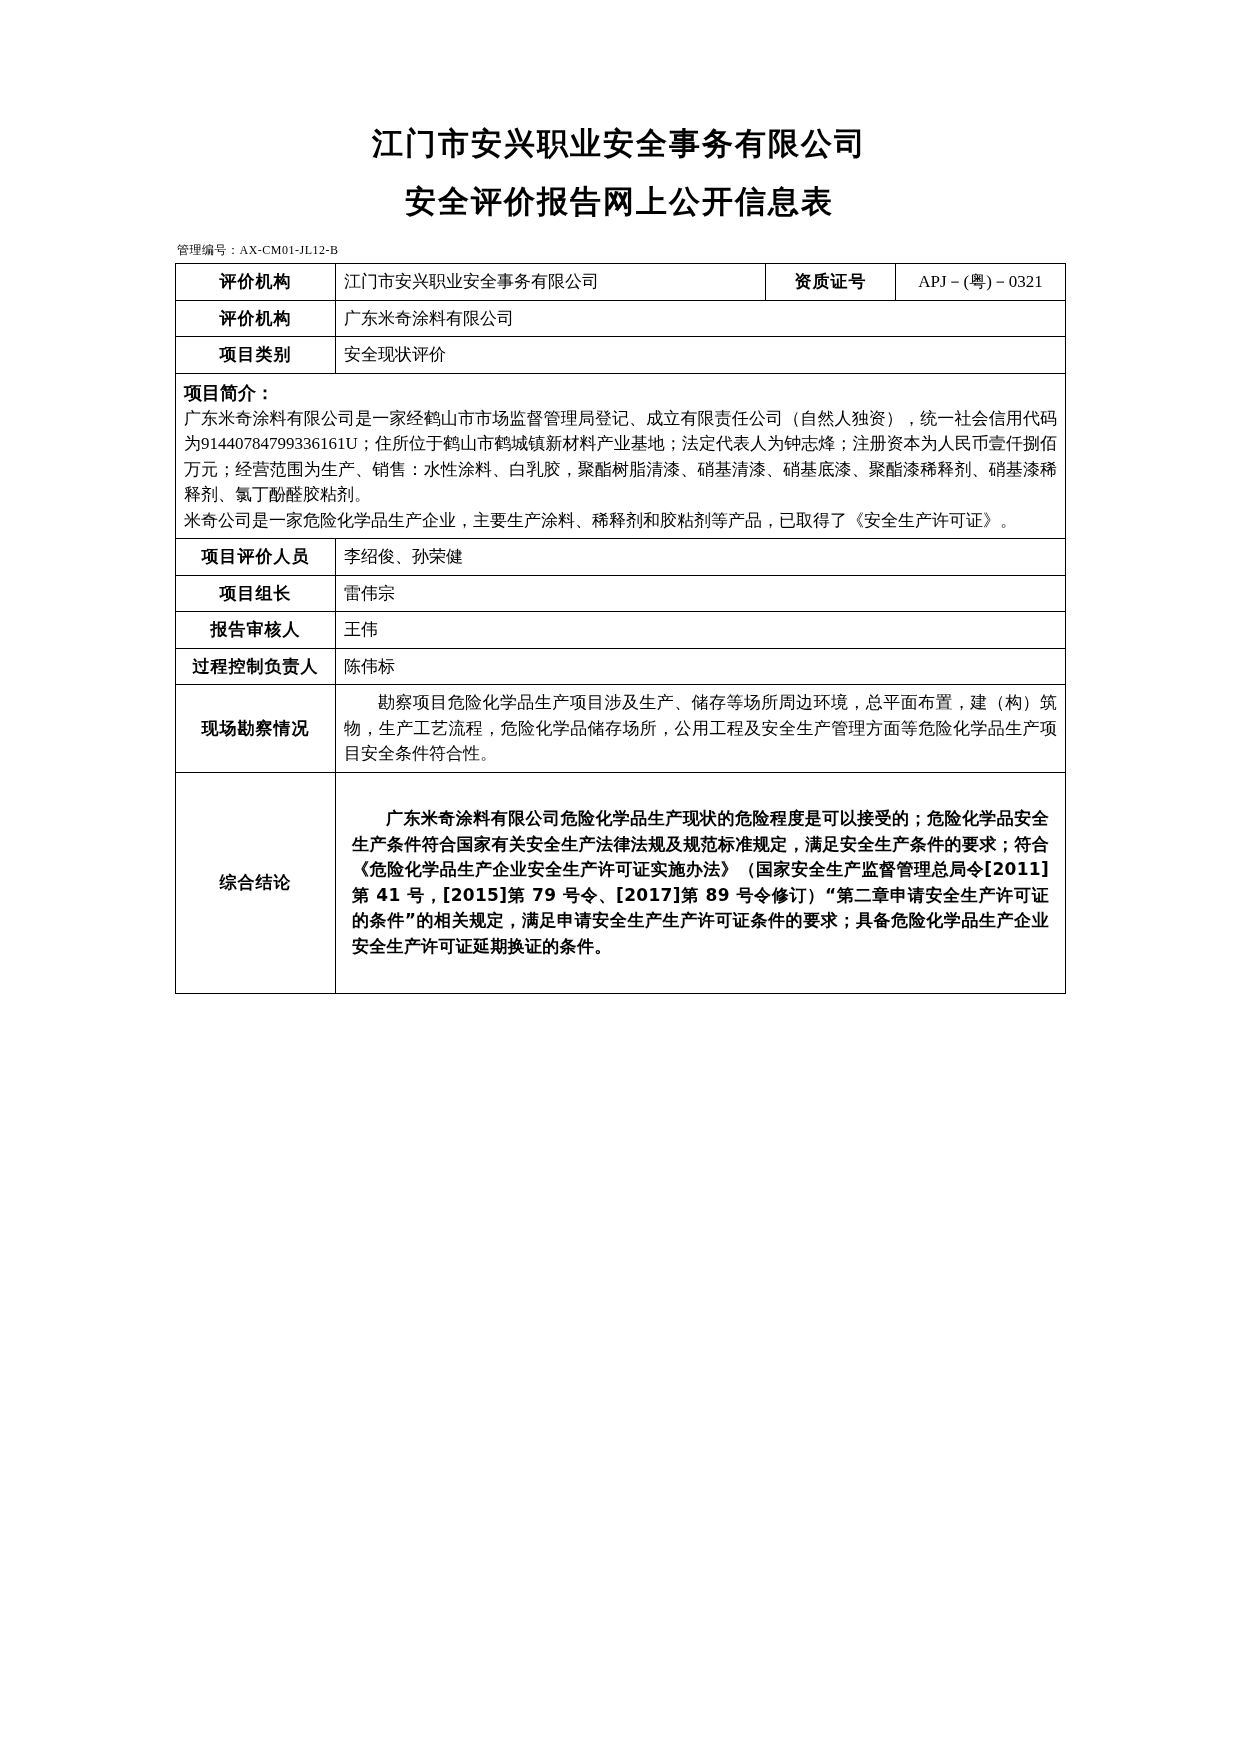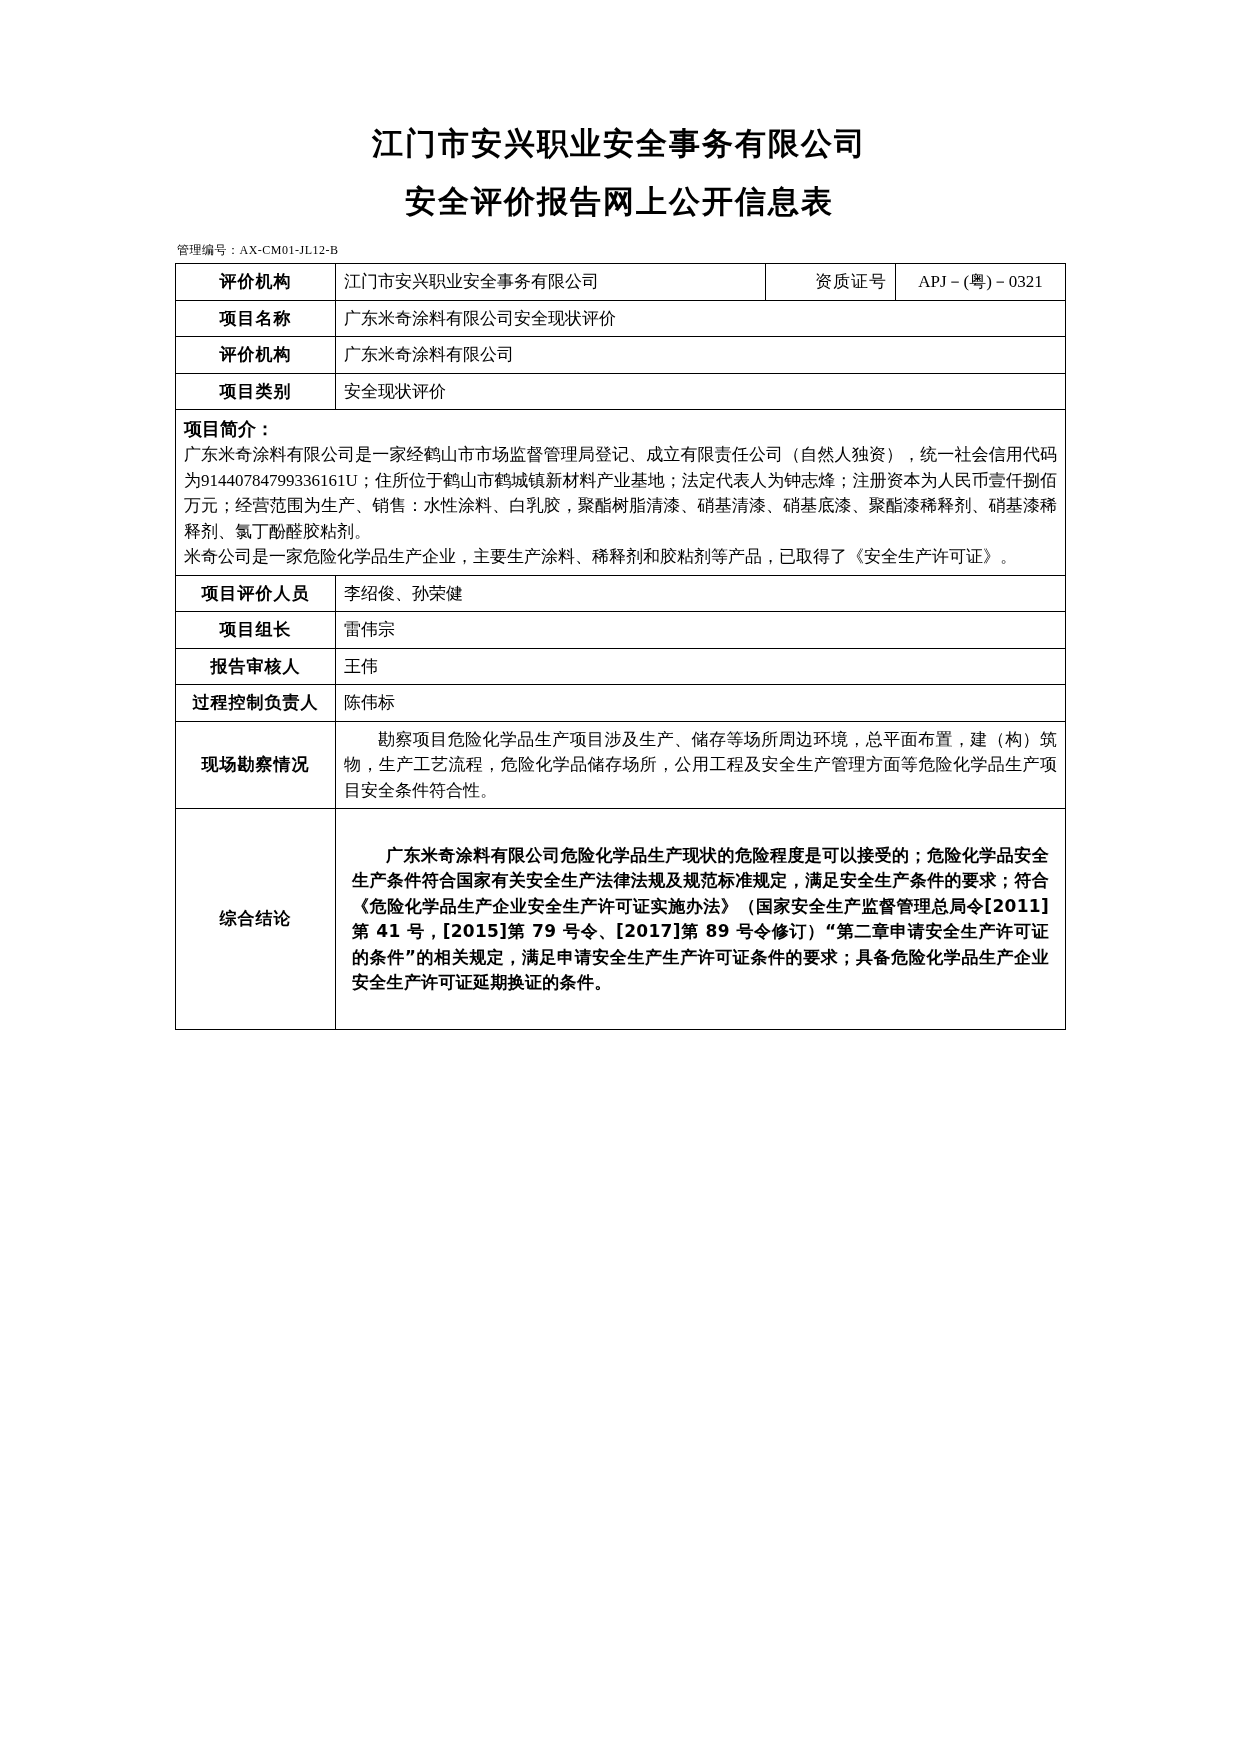--- a/index.html
+++ b/index.html
@@ -66,22 +66,22 @@
     font-size: 18px;
     letter-spacing: 1px;
     width: 160px;
   }
   .val {
     text-align: left;
     font-family: "Liberation Serif", serif;
     font-size: 17.5px;
   }
   .cert-lbl {
-    text-align: right;
-    font-weight: normal;
+    text-align: center;
+    font-weight: bold;
     font-size: 18px;
     letter-spacing: 1px;
     width: 130px;
     margin-top: 29px;
   }
   .cert-val {
     text-align: center;
     font-family: "Liberation Serif", serif;
     font-size: 17px;
     width: 170px;
@@ -140,24 +140,20 @@
       <col style="width:170px">
     </colgroup>
     <tbody>
       <tr>
         <td class="lbl">评价机构</td>
         <td class="val">江门市安兴职业安全事务有限公司</td>
         <td class="cert-lbl">资质证号</td>
         <td class="cert-val">APJ－(粤)－0321</td>
       </tr>
       <tr>
-        <td class="lbl">项目名称</td>
-        <td class="val" colspan="3">广东米奇涂料有限公司安全现状评价</td>
-      </tr>
-      <tr>
         <td class="lbl">评价机构</td>
         <td class="val" colspan="3">广东米奇涂料有限公司</td>
       </tr>
       <tr>
         <td class="lbl">项目类别</td>
         <td class="val" colspan="3">安全现状评价</td>
       </tr>
       <tr>
         <td class="para-cell" colspan="4">
           <p class="hd">项目简介：</p>

